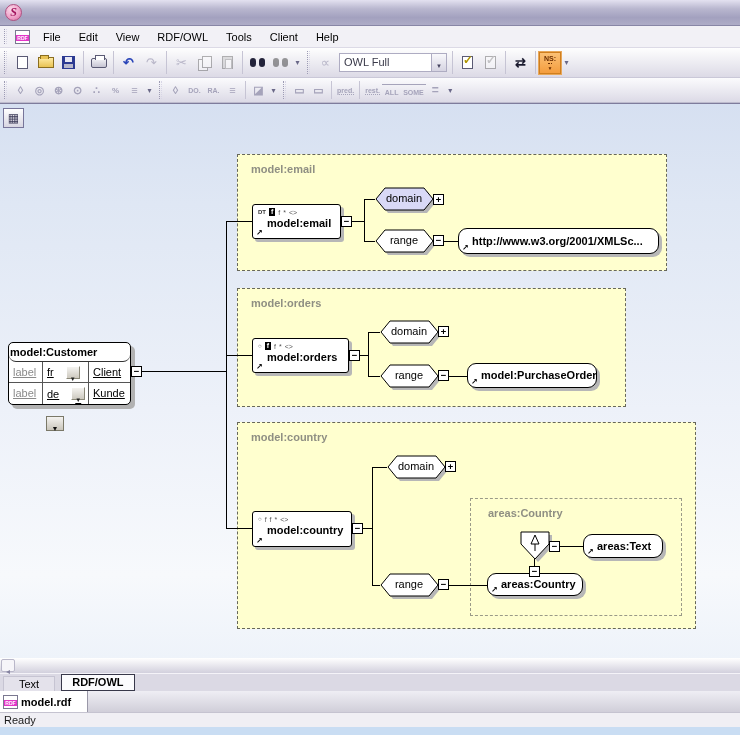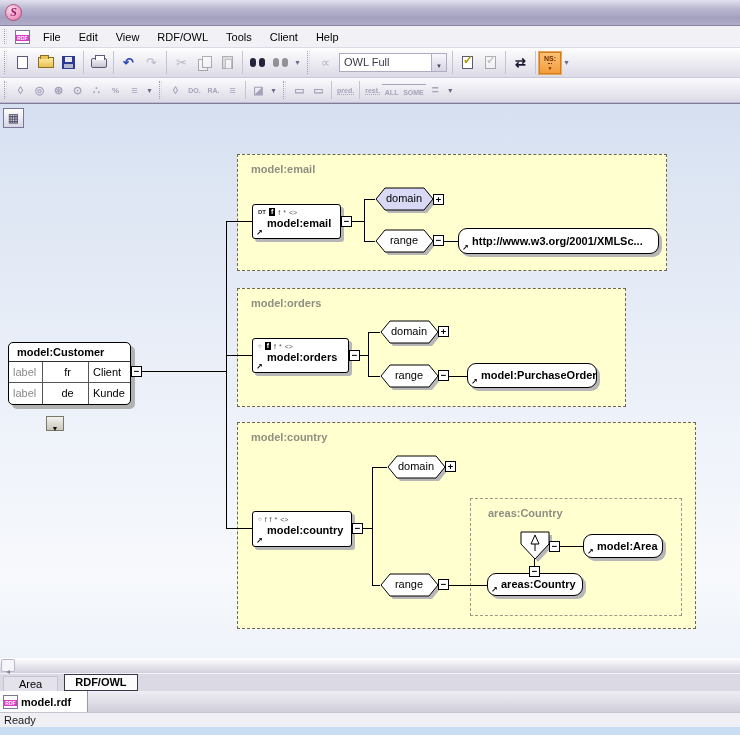--- a/index.html
+++ b/index.html
@@ -96,27 +96,27 @@
   .onode { position:absolute; background:#fff; border:1px solid #000; border-radius:9px; box-shadow:3px 3px 0 #b7b7b7;
     font:bold 11px "Liberation Sans",sans-serif; padding-left:13px; white-space:nowrap; overflow:hidden; z-index:4; }
 
   .hex { position:absolute; z-index:4; }
   .hexlabel { position:absolute; left:0; top:0; width:58px; height:24px; text-align:center;
     font:11px/23px "Liberation Sans",sans-serif; color:#000; }
 
   
   .custbox { position:absolute; left:8px; top:238px; width:123px; background:#fff; border:1px solid #000; border-radius:5px;
     box-shadow:4px 4px 0 #b2b2b2; z-index:4; overflow:hidden; }
-  .custtitle { font:bold 11px/18px "Liberation Sans",sans-serif; padding-left:8px; border-bottom:1px solid #333; }
+  .custtitle { font:bold 11px/18px "Liberation Sans",sans-serif; padding-left:1px; border-bottom:1px solid #333;border-radius:7px; }
   .custrow { display:grid; grid-template-columns:34px 46px 1fr; height:21px; border-bottom:1px solid #555; }
   .custrow:last-child { border-bottom:none; }
-  .ccell { font:11px/20px "Liberation Sans",sans-serif; padding-left:4px; border-right:1px solid #555; overflow:hidden; }
+  .ccell { font:11px/20px "Liberation Sans",sans-serif; padding-left:4px; border-right:1px solid #555; overflow:hidden;text-decoration:underline; }
   .ccell.prop { color:#8a8a8a; }
   .ccell.val { border-right:none; }
-  .ccell.lang { display:flex; align-items:center; gap:12px;flex-direction:column; }
+  .ccell.lang { display:flex; align-items:center; gap:12px; }
   .dd { width:14px; height:13px; background:linear-gradient(#f4f3f0,#cdc9bf); border:1px solid #8a8878;
     border-top-color:#fff; border-left-color:#fff; text-align:center; }
   .dd::before { content:"▼"; font-size:6px; line-height:11px; color:#222; }
   .annbtn { position:absolute; left:46px; top:312px; width:18px; height:15px; background:linear-gradient(#f4f3f0,#c9c5bb);
     border:1px solid #7a7868; text-align:center; z-index:4; }
   .annbtn::before { content:"▼"; font-size:7px; line-height:13px; color:#111; }
   .anntext { position:absolute; left:8px; top:326px; font:10px "Liberation Sans",sans-serif; color:#979797; white-space:nowrap; }
 
   
   .hscroll { height:15px; background:linear-gradient(#ffffff,#d2d0dd); display:flex; align-items:center; }
@@ -385,21 +385,21 @@
 
   <div class="onode" style="left:458px; top:124px; width:201px; height:26px; line-height:24px;">
     <span>http://www.w3.org/2001/XMLSc...</span>
     <span class="goarrow"></span>
   </div>
   <div class="onode" style="left:467px; top:259px; width:130px; height:25px; line-height:23px;">
     <span>model:PurchaseOrder</span>
     <span class="goarrow"></span>
   </div>
   <div class="onode" style="left:583px; top:430px; width:80px; height:24px; line-height:22px;">
-    <span>model:Area</span>
+    <span>areas:Text</span>
     <span class="goarrow"></span>
   </div>
   <div class="onode" style="left:487px; top:469px; width:96px; height:23px; line-height:21px;">
     <span>areas:Country</span>
     <span class="goarrow"></span>
   </div>
 
   <div style="position:absolute; left:520px; top:427px; z-index:4;">
     <svg width="34" height="33">
       <polygon points="4,4 32,4 32,16 18,31 4,16" fill="#b7b7b7"></polygon>
@@ -442,21 +442,21 @@
     </div>
   </div>
   <div class="annbtn"></div>
 </div>
 
 <div class="hscroll">
   <div class="scrollbtn"></div>
 </div>
 
 <div class="tabrow">
-  <div class="tab-inactive">Area</div>
+  <div class="tab-inactive">Text</div>
   <div class="tab-active">RDF/OWL</div>
 </div>
 
 <div class="filerow">
   <div class="filetab">
     <span class="rdficon">
       <span class="rdftxt">RDF</span>
     </span>
     <span>model.rdf</span>
   </div>

